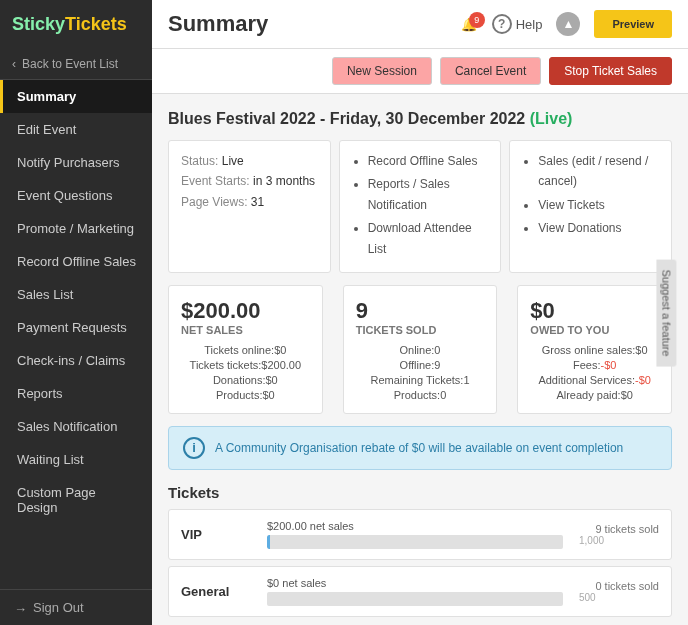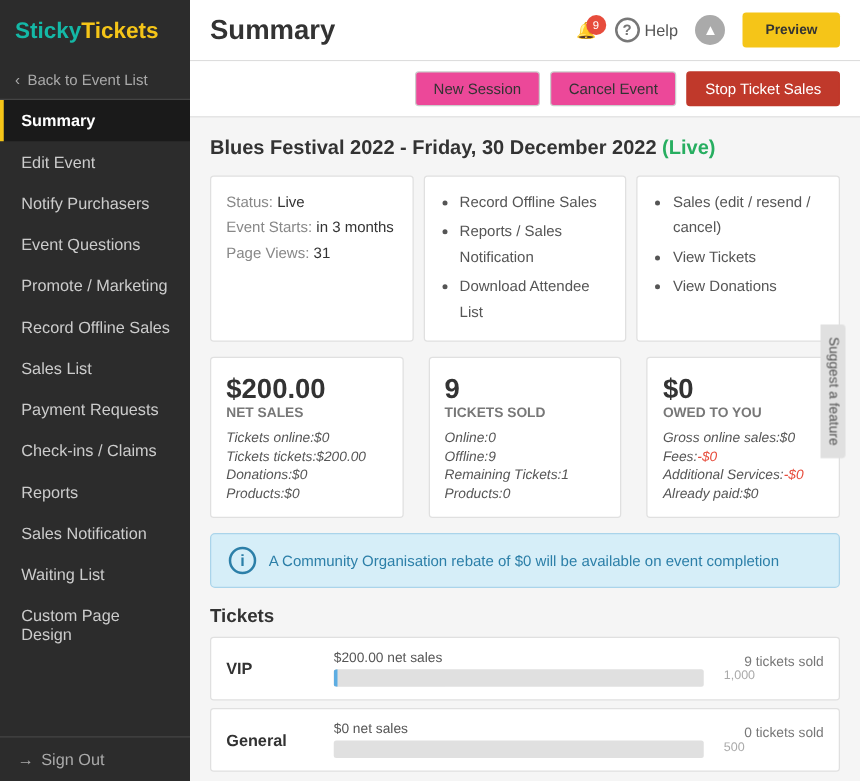--- a/index.html
+++ b/index.html
@@ -15,21 +15,21 @@
       flex-shrink: 0;
       height: 625px;
     }
     .sidebar-logo {
       padding: 14px 12px;
       font-size: 18px;
       font-weight: bold;
       color: white;
       background: #2c2c2c;
     }
-    .sidebar-logo span { color: #14b8a6; }
+    .sidebar-logo span { color: #86efac; }
     .sidebar-back {
       display: flex;
       align-items: center;
       gap: 6px;
       padding: 8px 12px;
       font-size: 12px;
       color: #aaa;
       border-bottom: 1px solid #444;
       cursor: pointer;
     }
@@ -154,21 +154,21 @@
       display: flex;
       align-items: center;
       justify-content: flex-end;
       padding: 8px 16px;
       gap: 8px;
       border-bottom: 1px solid #ddd;
     }
     .toolbar-btn {
       padding: 6px 14px;
       border: 1px solid #ccc;
-      background: #ec4899;
+      background: #fca5a5;
       cursor: pointer;
       border-radius: 3px;
       font-size: 12px;
       color: #333;
     }
     .toolbar-btn.danger {
       background: #c0392b;
       color: white;
       border-color: #c0392b;
     }
@@ -233,25 +233,24 @@
     }
     .stat-label {
       font-size: 11px;
       color: #777;
       text-transform: uppercase;
       margin-bottom: 8px;
       font-weight: bold;
     }
     .stat-row {
       display: flex;
-      justify-content: flex-start;
+      justify-content: center;
       font-size: 11px;
       color: #555;
       margin-top: 3px;
-      font-style: italic;
     }
     .stat-row .negative { color: #e74c3c; }
 
     
     .info-banner {
       background: #d6eef8;
       border: 1px solid #aad4ea;
       border-radius: 4px;
       padding: 10px 14px;
       display: flex;

